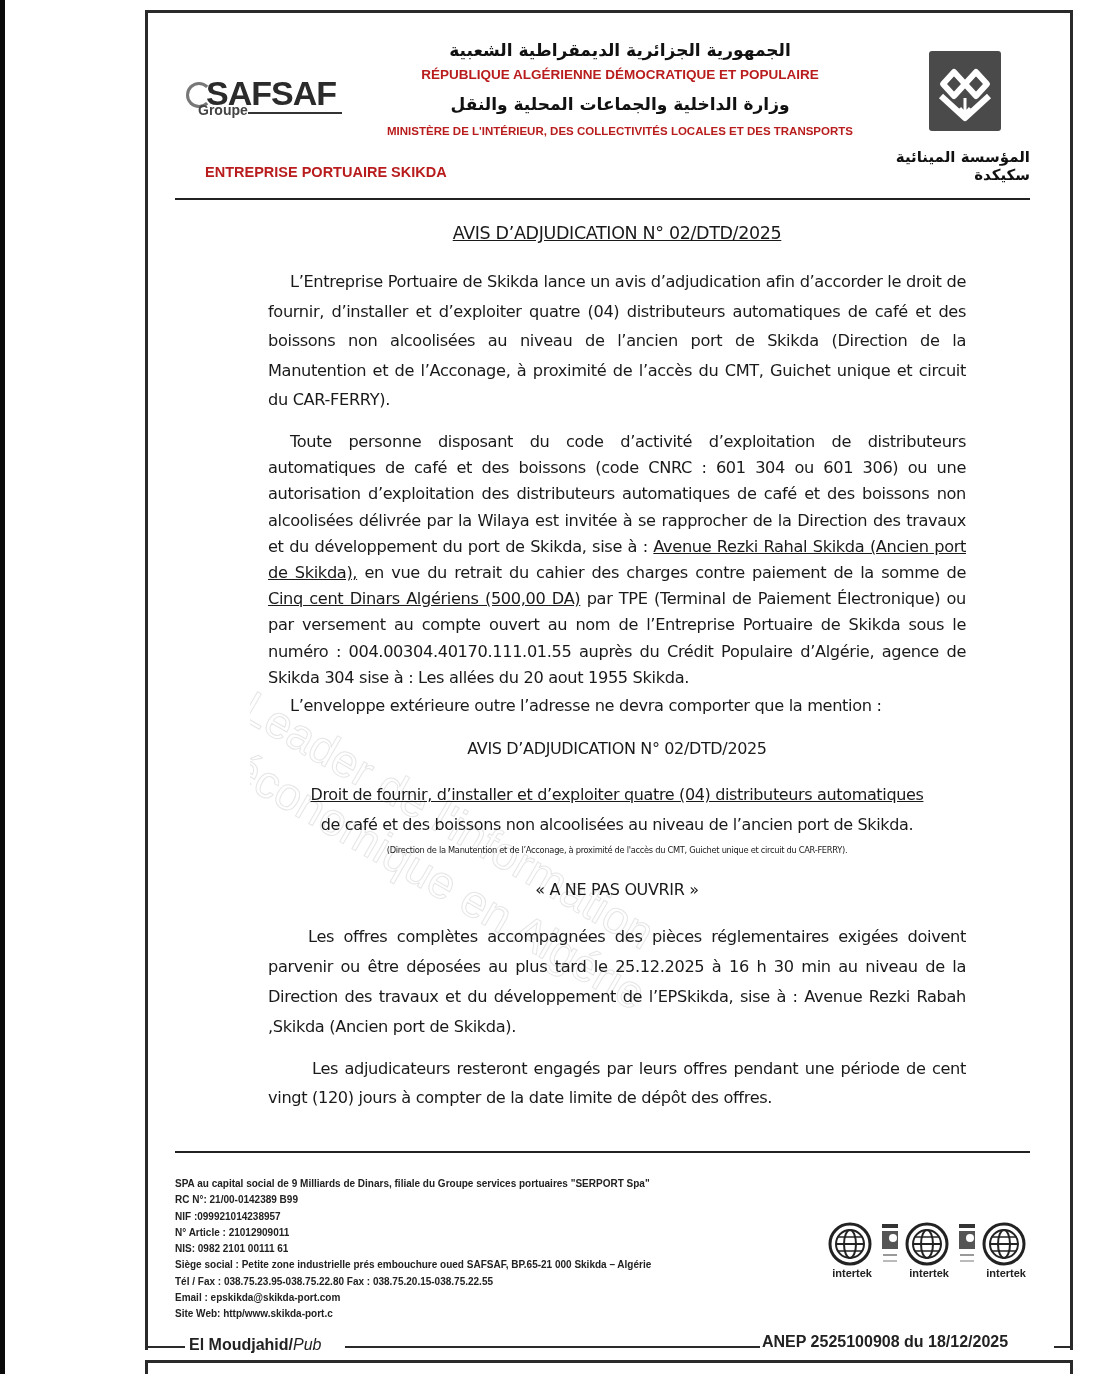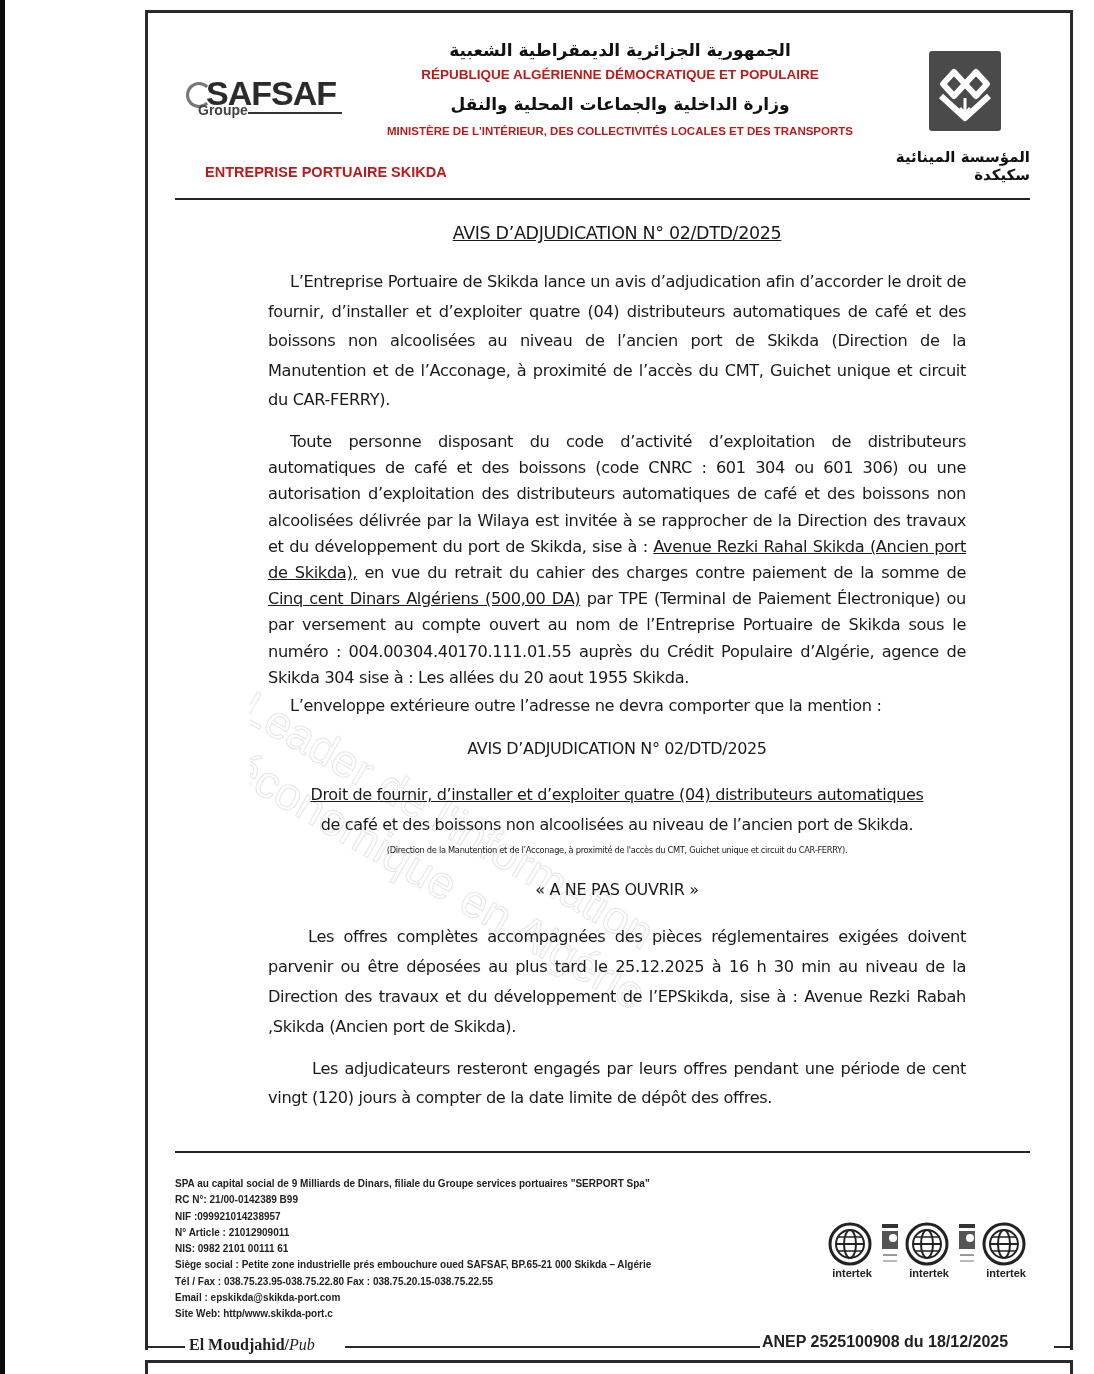--- a/index.html
+++ b/index.html
@@ -181,20 +181,20 @@
     <line x1="8" y1="22" x2="36" y2="22" stroke="#222" stroke-width="2"></line>
     <line x1="10" y1="15" x2="34" y2="15" stroke="#222" stroke-width="1.5"></line>
     <line x1="10" y1="29" x2="34" y2="29" stroke="#222" stroke-width="1.5"></line>
   </svg>
   <span class="label">intertek</span>
 </div>
 
 <div class="abs" style="left:145px; top:1330px; width:3px; height:18px; background:#2a2a2a;"></div>
 <div class="abs" style="left:1070px; top:1330px; width:3px; height:18px; background:#2a2a2a;"></div>
 <div class="abs" style="left:145px; top:1346px; width:40px; height:2px; background:#2a2a2a;"></div>
-<div class="abs" style="left:189px; top:1336px; font-family:Liberation Serif, serif; font-weight:bold; font-size:16px; color:#222;">
+<div class="abs" style="left:189px; top:1336px; font-family:Liberation Sans, sans-serif; font-weight:bold; font-size:16px; color:#222;">
   <span>El Moudjahid</span>/<i style="font-weight:normal;">Pub</i>
 </div>
 <div class="abs" style="left:345px; top:1346px; width:415px; height:2px; background:#2a2a2a;"></div>
 <div class="abs" style="left:762px; top:1333px; font-family:'Liberation Sans', sans-serif; font-weight:bold; font-size:16px; color:#222;">ANEP 2525100908 du 18/12/2025</div>
 <div class="abs" style="left:1054px; top:1346px; width:19px; height:2px; background:#2a2a2a;"></div>
 
 <div class="abs" style="left:145px; top:1360px; width:928px; height:20px; border:3px solid #2a2a2a; border-bottom:none; box-sizing:border-box;"></div>
 
 </body></html>

